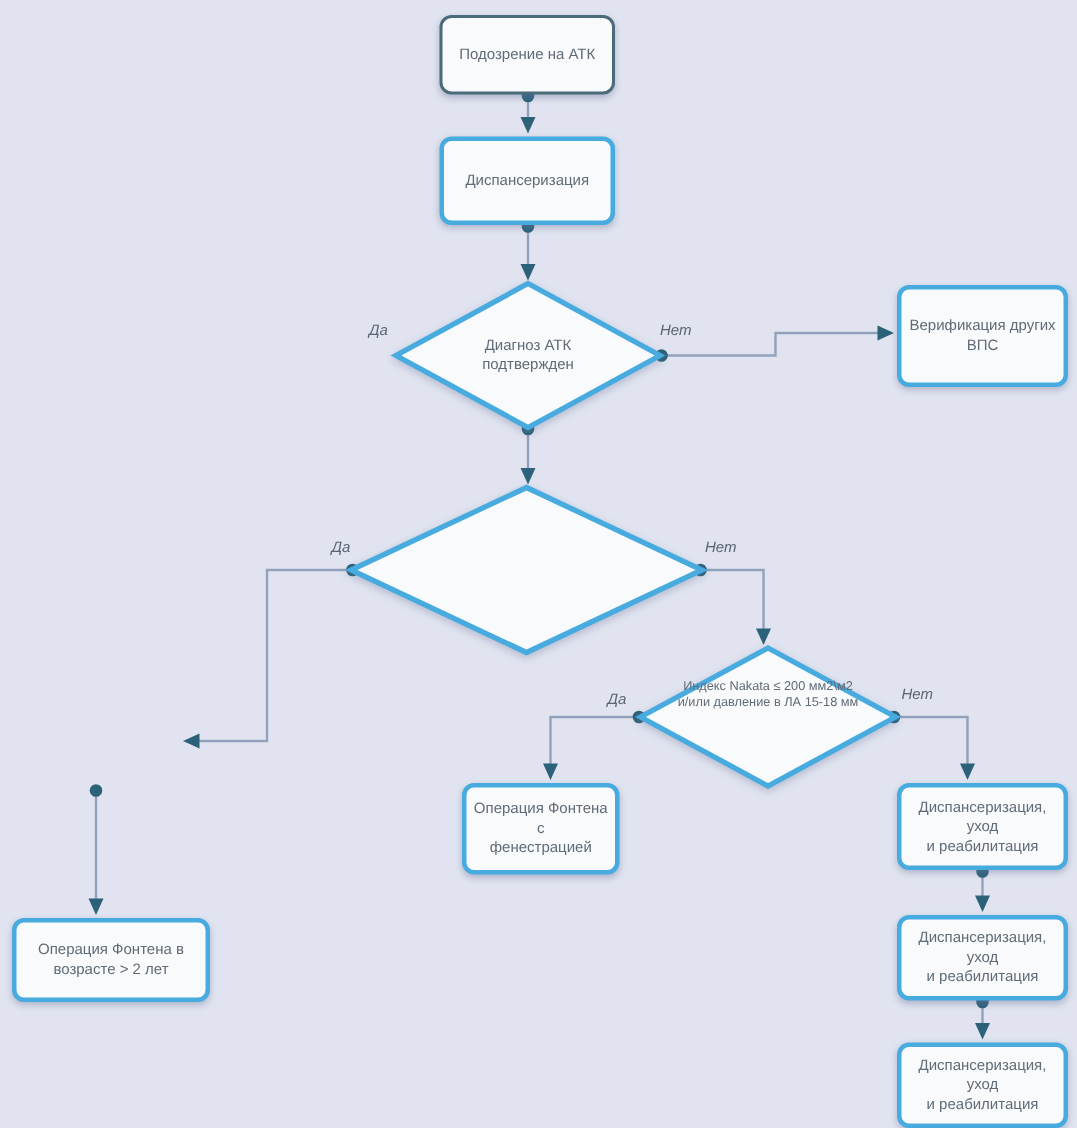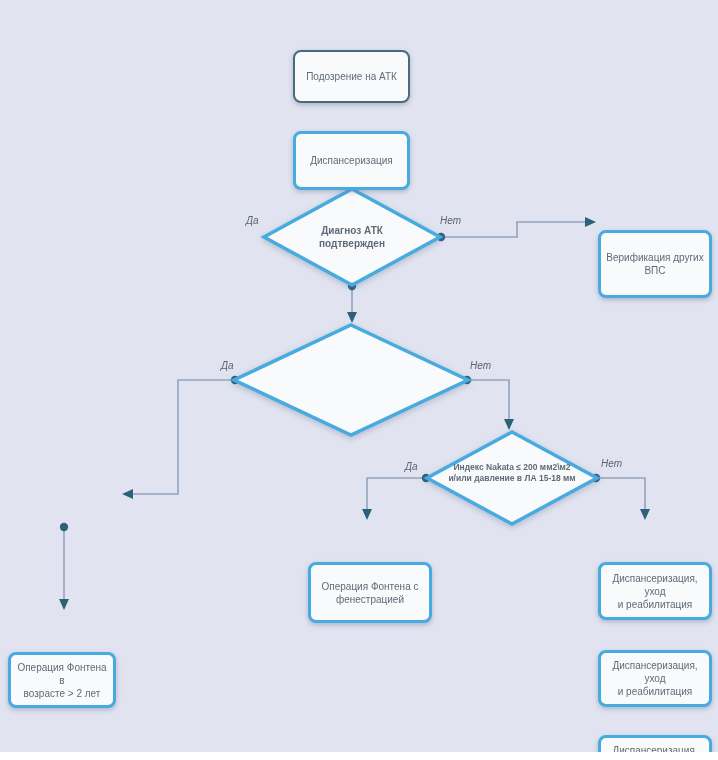--- a/index.html
+++ b/index.html
@@ -6,29 +6,28 @@
   #canvas{
     position:relative;width:718px;height:752px;background:#e1e4f0;
     overflow:hidden;font-family:"Liberation Sans",sans-serif;
   }
   #wires{position:absolute;left:0;top:0;width:718px;height:752px;}
   .node{
     position:absolute;box-sizing:border-box;
     background:#f9fafc;border:3px solid #47abdf;border-radius:8px;
     display:flex;align-items:center;justify-content:center;text-align:center;
     box-shadow:0 2px 5px rgba(110,120,155,.45);
-    margin-top:40px;
   }
   .node.dark{border:2px solid #4a6b7a;}
   .node-label{
     font-size:10px;line-height:1.3;color:#5f6b76;white-space:pre-line;padding:2px 4px;
   }
   .diamond-label{
     position:absolute;transform:translate(-50%,-50%);text-align:center;
-    font-size:10px;line-height:1.3;color:#5f6b76;white-space:pre-line;font-weight:bold;
+    font-size:10px;line-height:1.3;color:#5f6b76;white-space:pre-line;
   }
   .diamond-label.small{font-size:8.5px;}
   .edge-label{
     position:absolute;font-size:10px;color:#5a6472;font-style:italic;
   }
   .shape{stroke:#47abdf;stroke-width:3.5;fill:#f9fafc;}
   .wire{stroke:#93a2ba;stroke-width:1.6;fill:none;}
   .dot{fill:#2b6179;}
   .arrow{fill:#2b6179;}
   #diamonds{filter:drop-shadow(0 2px 3px rgba(110,120,155,.4));}
@@ -98,26 +97,26 @@
   <div class="node" style="left:598px;top:190px;width:114px;height:68px;">
     <span class="node-label">Верификация других
 ВПС</span>
   </div>
 
   <div class="node" style="left:293px;top:91px;width:117px;height:59px;">
     <span class="node-label">Диспансеризация</span>
   </div>
 
 
-  <div class="node" style="left:8px;top:612px;width:108px;height:56px;">
+  <div class="node" style="left:8px;top:612px;width:132px;height:56px;">
     <span class="node-label">Операция Фонтена в
 возрасте &gt; 2 лет</span>
   </div>
 
-  <div class="node" style="left:308px;top:522px;width:124px;height:61px;">
+  <div class="node" style="left:308px;top:522px;width:105px;height:61px;">
     <span class="node-label">Операция Фонтена с
 фенестрацией</span>
   </div>
 
   <div class="node" style="left:598px;top:522px;width:114px;height:58px;">
     <span class="node-label">Диспансеризация,
 уход
 и реабилитация</span>
   </div>
 
@@ -128,21 +127,21 @@
   </div>
 
   <div class="node" style="left:598px;top:695px;width:114px;height:57px;">
     <span class="node-label">Диспансеризация,
 уход
 и реабилитация</span>
   </div>
 
   <div class="diamond-label" style="left:352px;top:237px;width:120px;">Диагноз АТК
 подтвержден</div>
-  <div class="diamond-label small" style="left:512px;top:473px;width:155px;">Индекс Nakata ≤ 200 мм2\м2
+  <div class="diamond-label small" style="left:512px;top:463px;width:155px;">Индекс Nakata ≤ 200 мм2\м2
 и/или давление в ЛА 15-18 мм</div>
 
   <div class="edge-label" style="left:246px;top:215px;">Да</div>
   <div class="edge-label" style="left:440px;top:215px;">Нет</div>
   <div class="edge-label" style="left:221px;top:360px;">Да</div>
   <div class="edge-label" style="left:470px;top:360px;">Нет</div>
   <div class="edge-label" style="left:405px;top:461px;">Да</div>
   <div class="edge-label" style="left:601px;top:458px;">Нет</div>
 
 </div>

